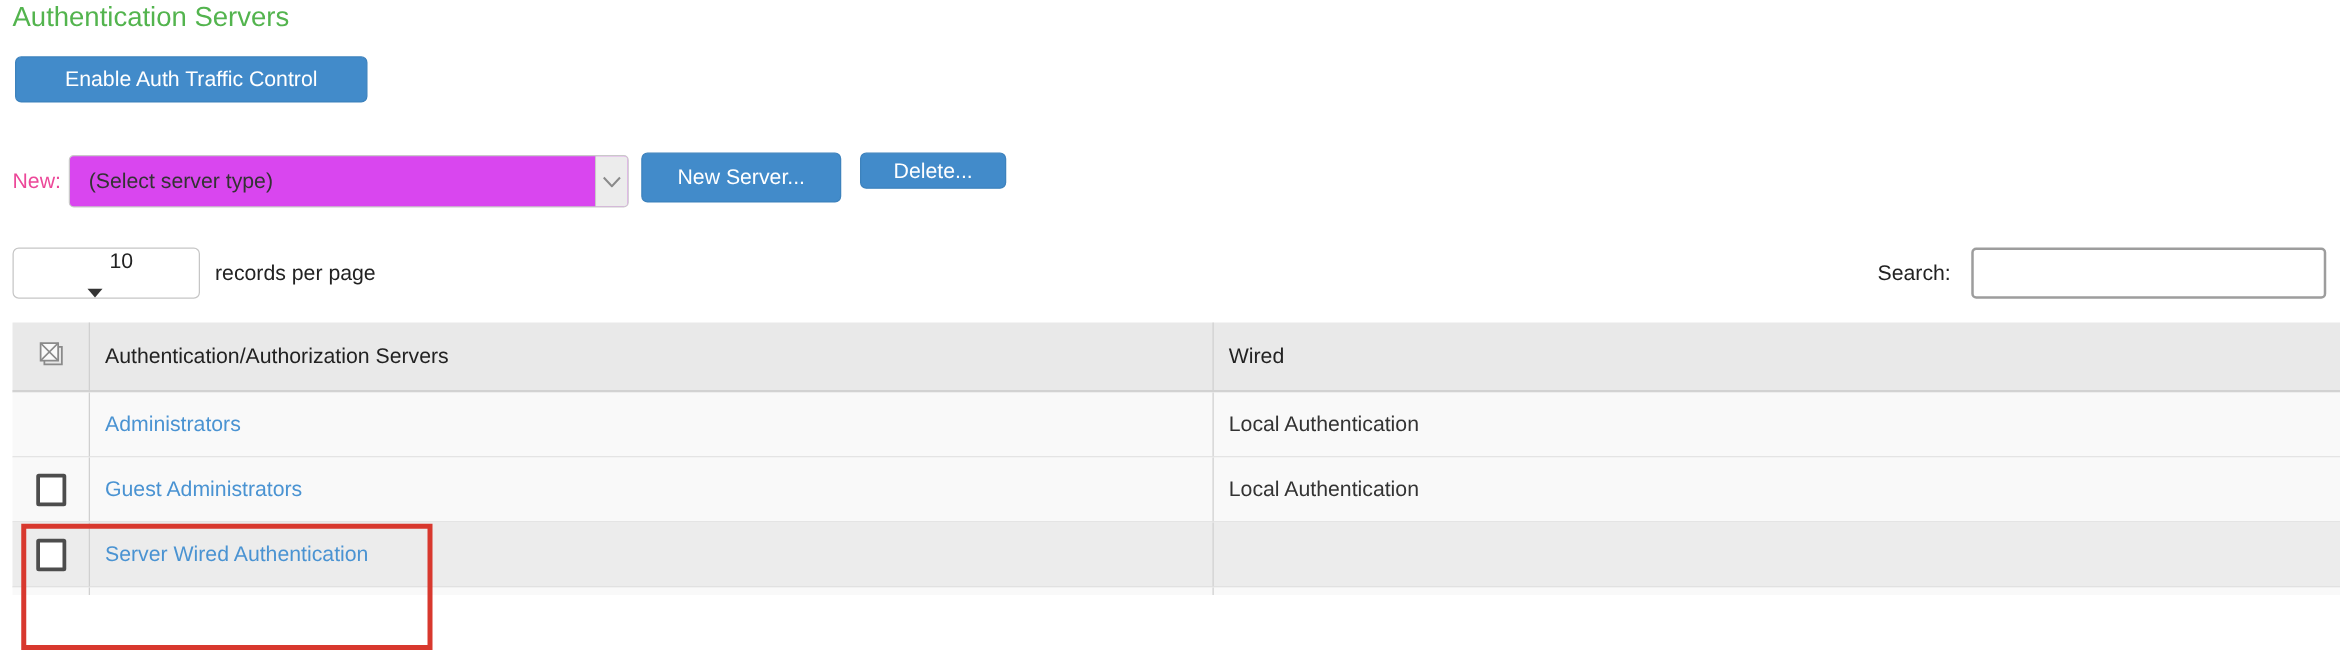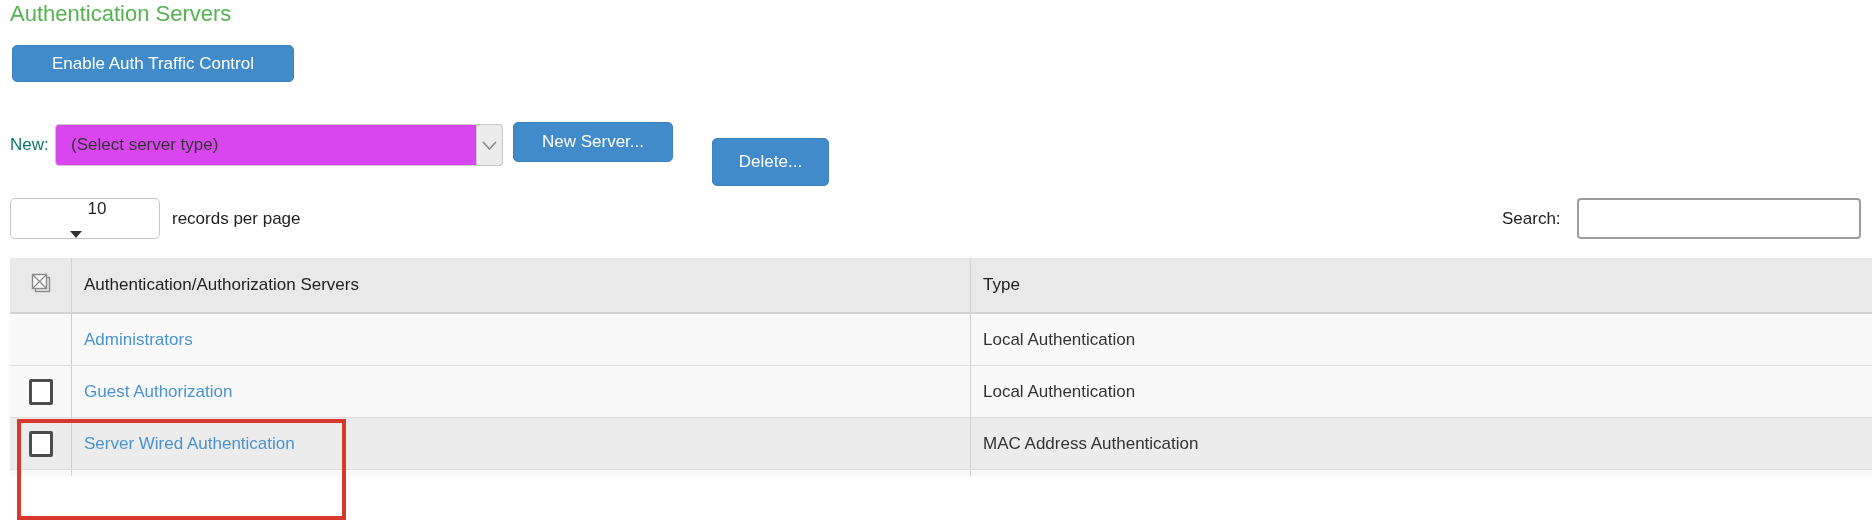--- a/index.html
+++ b/index.html
@@ -5,28 +5,28 @@
   html,body{margin:0;padding:0;background:#ffffff;}
   *{box-sizing:border-box;font-family:"Liberation Sans","DejaVu Sans",sans-serif;}
   .canvas{position:relative;width:1872px;height:530px;background:#fff;overflow:hidden;}
 
   .page-title{position:absolute;left:10px;top:1px;font-size:22px;color:#53b44e;font-weight:400;}
 
   .btn{display:flex;align-items:center;justify-content:center;background:#428bca;color:#fff;
        border:1px solid #3d82bd;border-radius:5px;font-size:17px;cursor:pointer;}
   .btn-enable{position:absolute;left:12px;top:45px;width:282px;height:37px;}
 
-  .new-row-label{position:absolute;left:10px;top:124px;height:42px;line-height:42px;font-size:17px;color:#0f766e;}
+  .new-row-label{position:absolute;left:10px;top:124px;height:42px;line-height:42px;font-size:17px;color:#ec4899;}
   .type-select{position:absolute;left:55px;top:124px;width:448px;height:42px;background:#d946ef;
        border:1px solid #c9c9c9;border-radius:4px;display:flex;align-items:stretch;cursor:pointer;}
   .type-select .sel-text{flex:1;display:flex;align-items:center;padding-left:15px;font-size:17px;color:#333;}
   .type-select .sel-arrow{width:26px;background:#ececec;border-left:1px solid #c9c9c9;
        border-radius:0 3px 3px 0;display:flex;align-items:center;justify-content:center;}
   .btn-new-server{position:absolute;left:513px;top:122px;width:160px;height:40px;}
-  .btn-delete{position:absolute;left:712px;top:122px;width:117px;height:48px;margin-top:16px;}
+  .btn-delete{position:absolute;left:688px;top:122px;width:117px;height:29px;}
 
   .records-select{position:absolute;left:10px;top:198px;width:150px;height:41px;background:#fff;
        border:1px solid #c6c6c6;border-radius:5px;display:flex;align-items:center;cursor:pointer;flex-direction:column;}
   .records-select .val{padding-left:24px;font-size:17px;color:#222;flex:1;}
   .records-select .caret{width:0;height:0;border-left:6px solid transparent;border-right:6px solid transparent;
        border-top:7px solid #333;margin-right:18px;}
   .records-text{position:absolute;left:172px;top:198px;height:41px;line-height:41px;font-size:17px;color:#222;}
 
   .search-label{position:absolute;left:1502px;top:198px;height:41px;line-height:41px;font-size:17px;color:#222;}
   .search-input{position:absolute;left:1577px;top:198px;width:284px;height:41px;border:2px solid #9d9d9d;
@@ -88,55 +88,52 @@
       <div class="c1">
         <span>
           <svg width="24" height="24" viewBox="0 0 24 24">
             <rect x="6.5" y="6.5" width="14" height="14" fill="#e6e6e6" stroke="#8a8a8a" stroke-width="1.4"></rect>
             <rect x="3.5" y="3.5" width="14" height="14" fill="#fafafa" stroke="#8a8a8a" stroke-width="1.4"></rect>
             <path d="M3.5 3.5 L17.5 17.5 M17.5 3.5 L3.5 17.5" stroke="#8a8a8a" stroke-width="1.2"></path>
           </svg>
         </span>
       </div>
       <div class="c2 hcell">Authentication/Authorization Servers</div>
-      <div class="c3 hcell">Type</div>
+      <div class="c3 hcell">Wired</div>
     </div>
 
     <div class="trow odd">
       <div class="c1"></div>
       <div class="c2">
           <a class="link">Administrators</a>
         </div>
       <div class="c3">
           <span class="cell-text">Local Authentication</span>
         </div>
     </div>
 
 
     <div class="trow odd">
       <div class="c1">
         <span class="checkbox"></span>
       </div>
       <div class="c2">
-          <a class="link">Guest Authorization</a>
+          <a class="link">Guest Administrators</a>
         </div>
       <div class="c3">
           <span class="cell-text">Local Authentication</span>
         </div>
     </div>
 
     <div class="trow even">
       <div class="c1">
         <span class="checkbox"></span>
       </div>
       <div class="c2">
           <a class="link">Server Wired Authentication</a>
-        </div>
-      <div class="c3">
-          <span class="cell-text">MAC Address Authentication</span>
         </div>
     </div>
 
     <div class="trow-partial">
       <div class="c1" style="border-right:1px solid #d0d0d0;"></div>
       <div class="c2" style="border-right:1px solid #d0d0d0;"></div>
       <div class="c3"></div>
     </div>
 
   </div>

